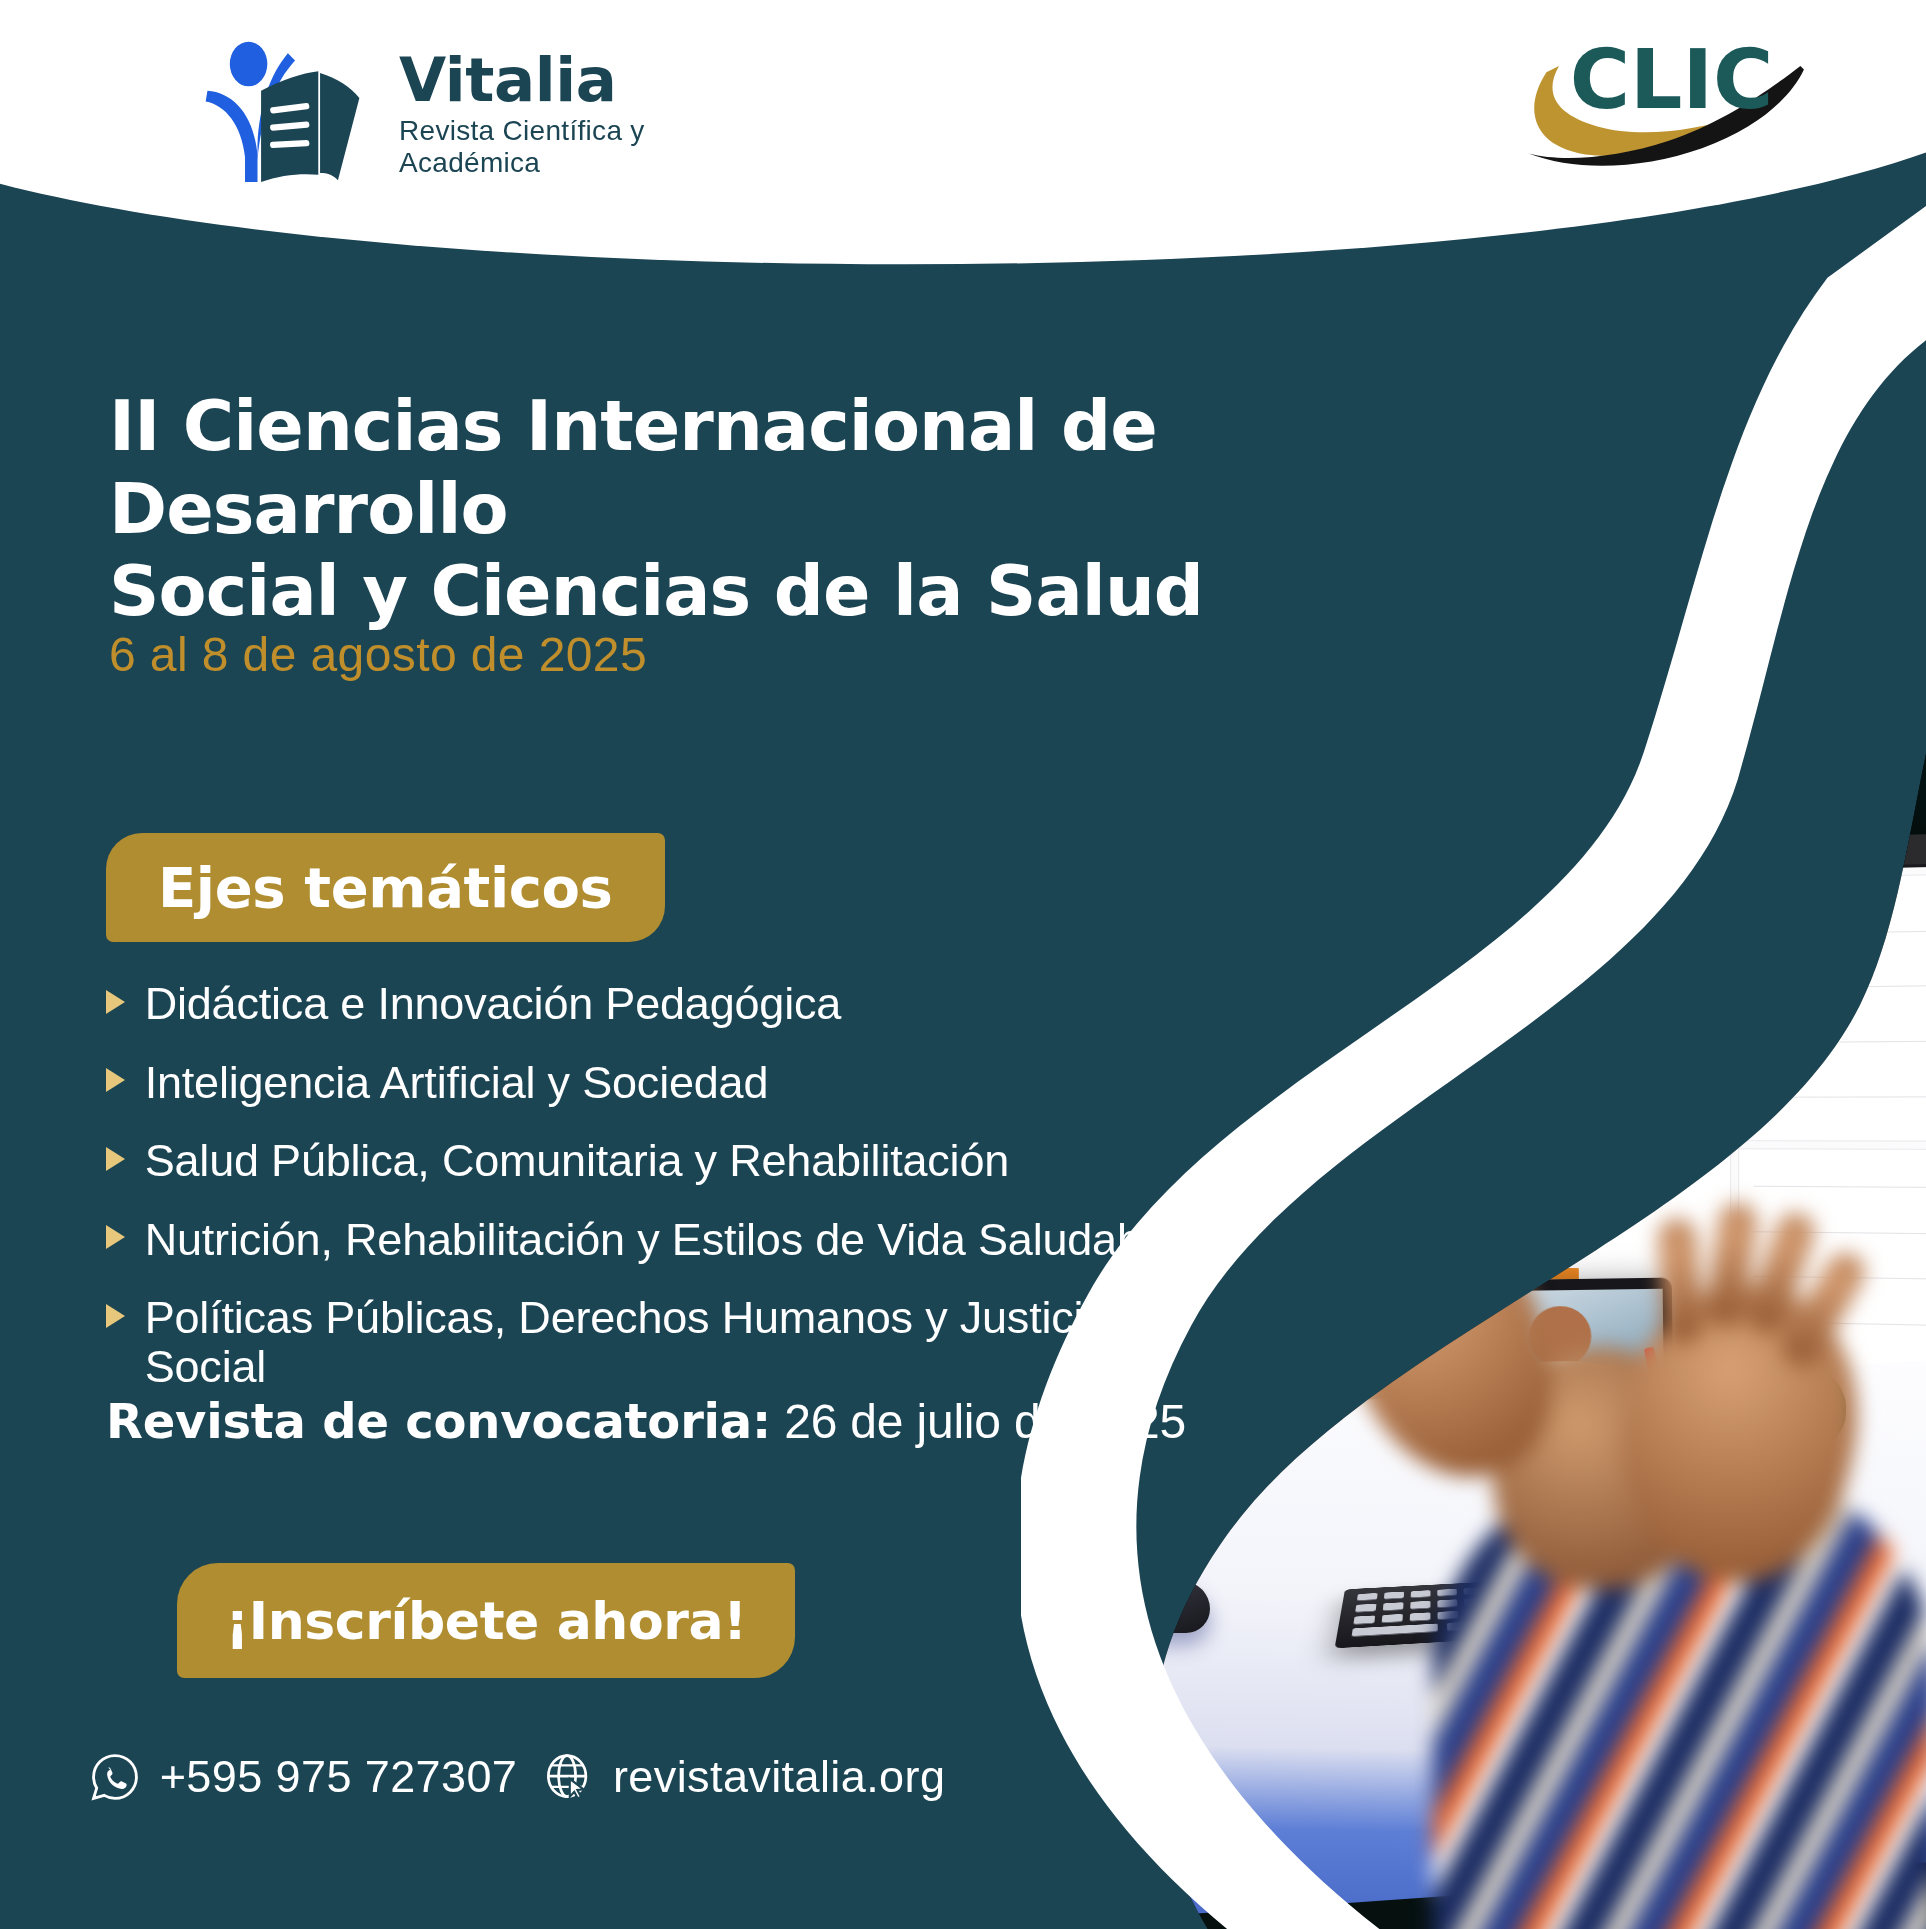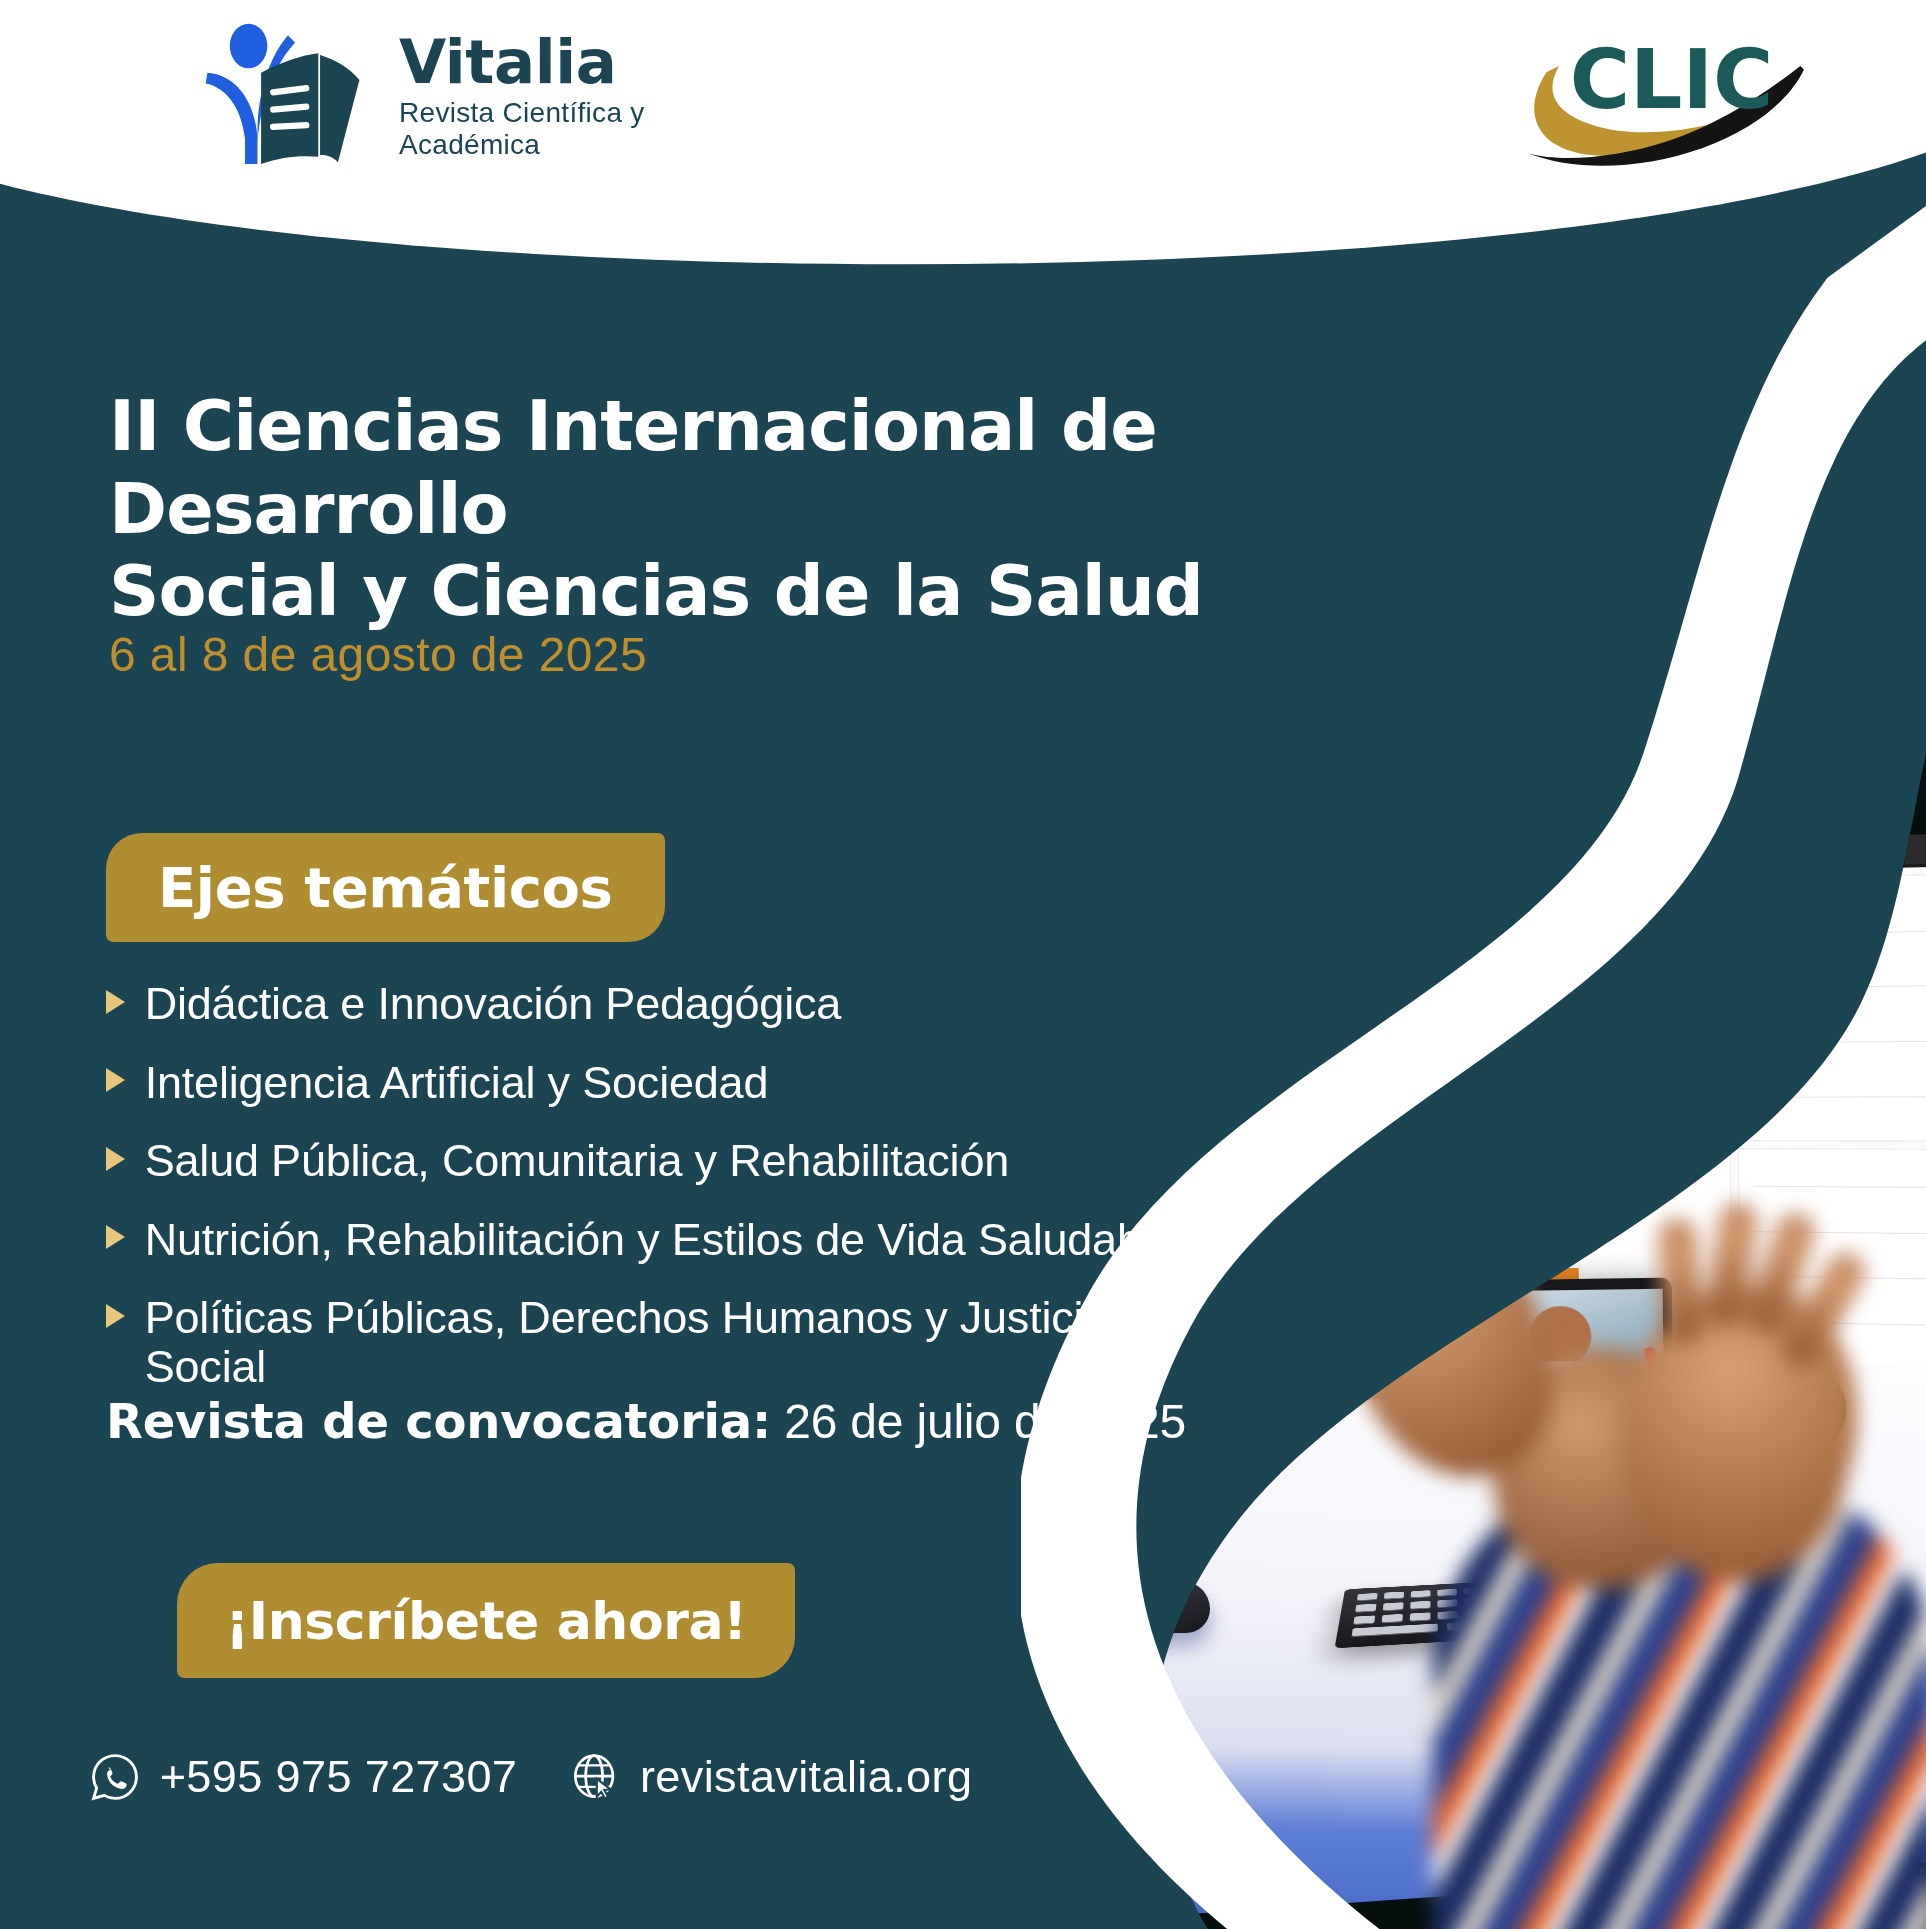--- a/index.html
+++ b/index.html
@@ -24,21 +24,21 @@
     left: 0; top: 0;
     width: 1926px;
     height: 278px;
     z-index: 6;
   }
   .header-band svg { display: block; width: 100%; height: 100%; }
 
   .logo-left {
     position: absolute;
     left: 202px;
-    top: 21px;
+    top: 39px;
     width: 573px;
     height: 143px;
     z-index: 9;
     display: flex;
     align-items: center;
     gap: 27px;
     justify-content: center;
   }
   .logo-left-mark { width: 170px; height: 143px; flex: 0 0 170px; }
   .logo-left-mark svg { display: block; width: 100%; height: 100%; }
@@ -412,21 +412,21 @@
     font-size: 52px;
     color: #FFFFFF;
     letter-spacing: -0.4px;
   }
 
   .contact {
     position: absolute;
     left: 90px; top: 1751px;
     display: flex;
     align-items: center;
-    gap: 53px;
+    gap: 26px;
   }
   .contact-item {
     display: flex;
     align-items: center;
     gap: 19.7px;
   }
   .contact-icon { width: 50px; height: 50px; flex: 0 0 50px; }
   .contact-icon svg { display: block; width: 100%; height: 100%; }
   .contact-text {
     font-family: "Liberation Sans", sans-serif;

